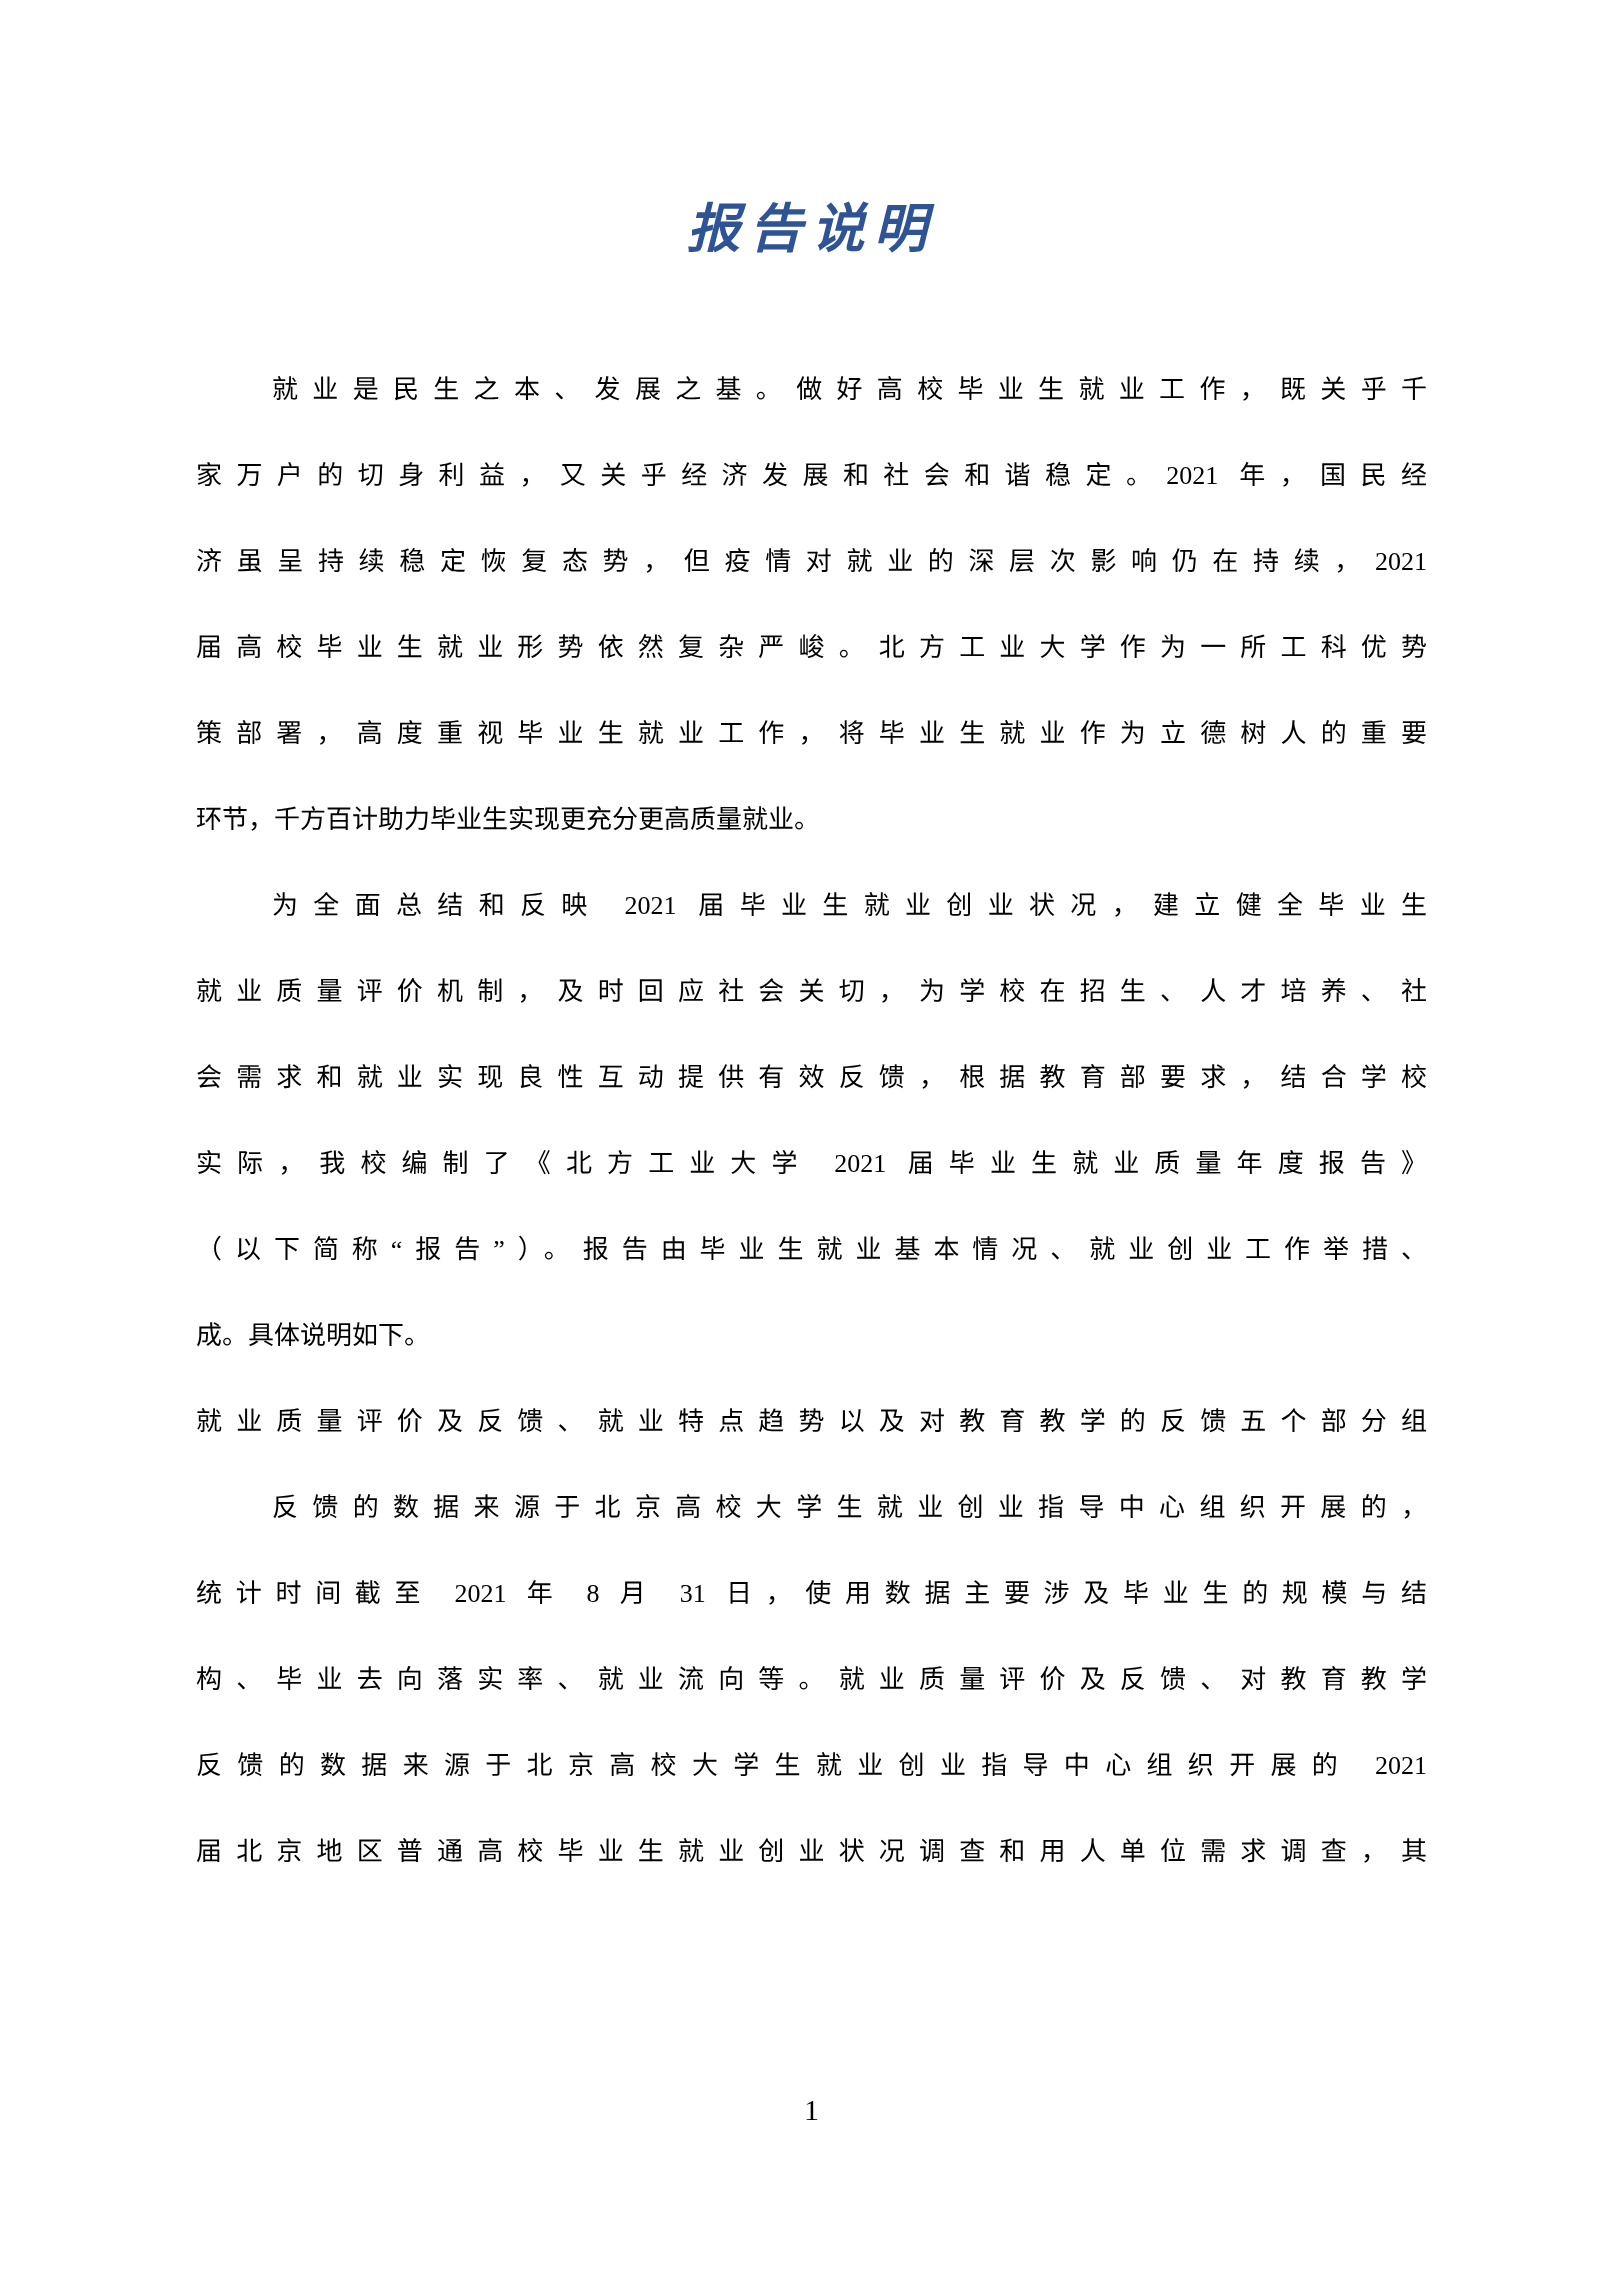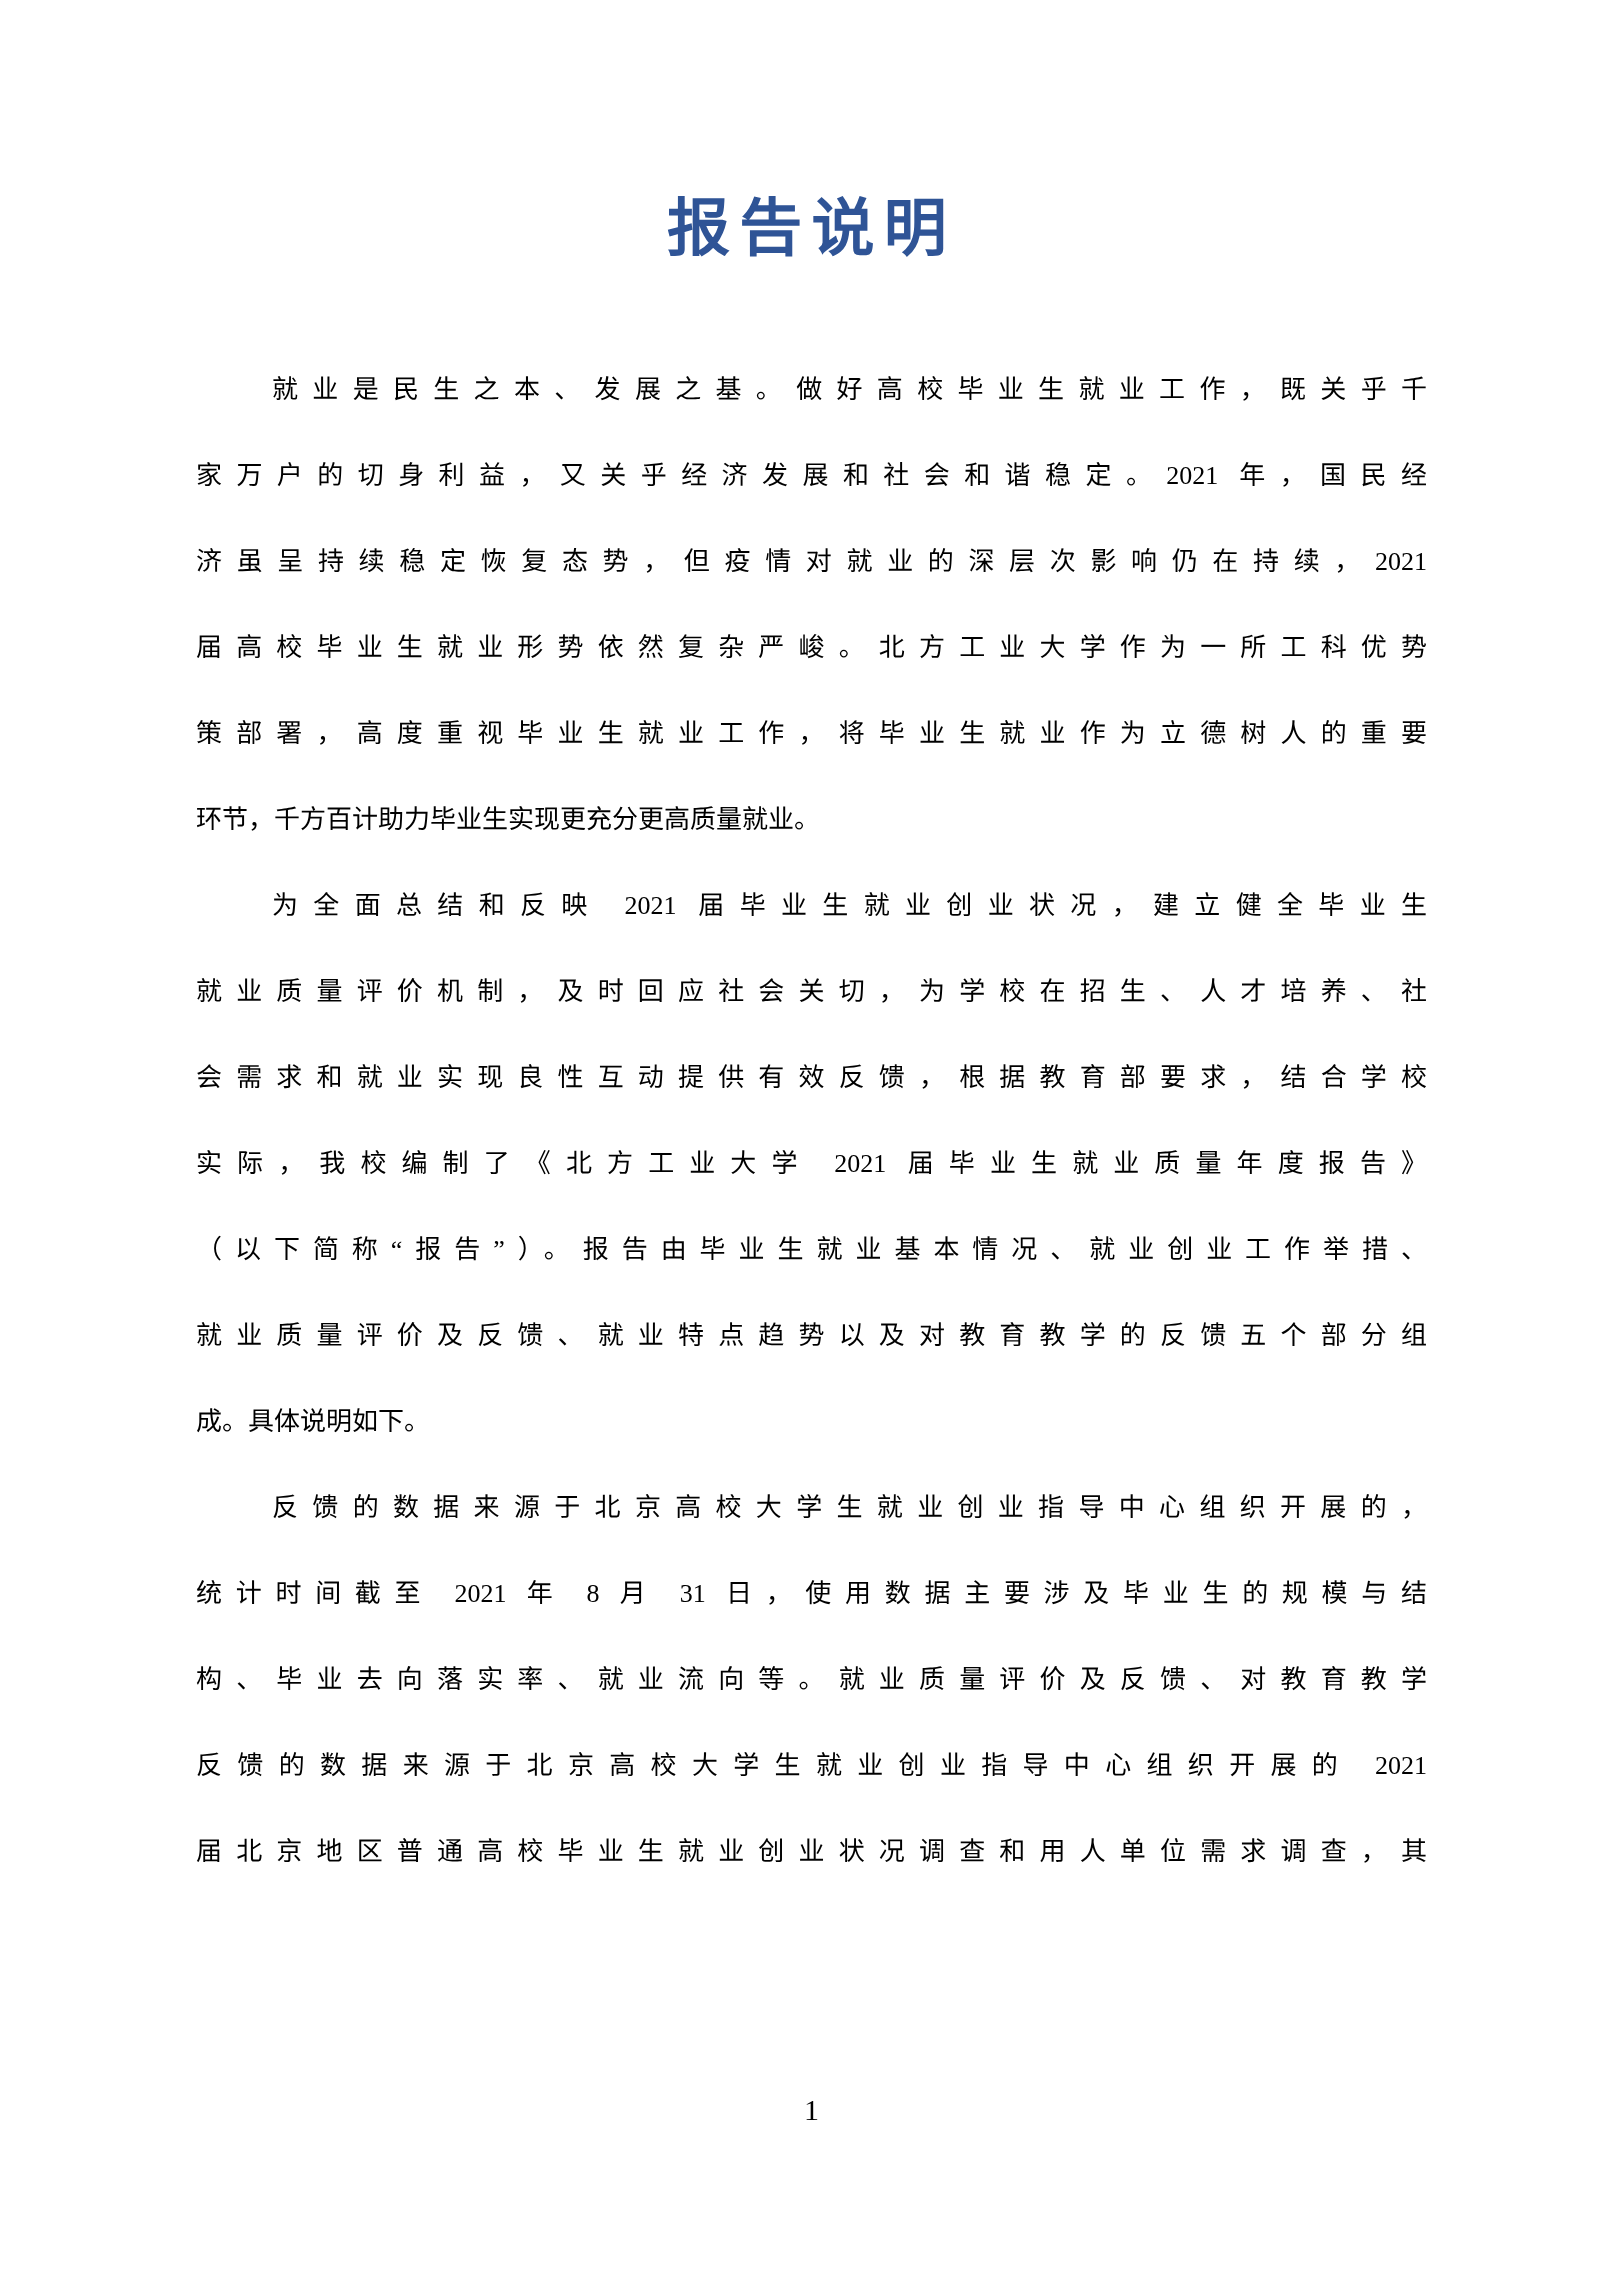--- a/index.html
+++ b/index.html
@@ -12,23 +12,24 @@
     color: #000000;
     overflow: hidden;
   }
   .content { margin: 0 196px; }
   .doc-title {
     margin: 183px 0 0 0;
     height: 92px;
     line-height: 92px;
     text-align: center;
     color: #2F5496;
-    font-size: 63px;
+    font-size: 53px;
     font-weight: bold;
     letter-spacing: 9.2px;
+    font-style: italic;
   }
   .para { margin: 0; }
   .para.first { margin-top: 72px; }
   .line {
     font-size: 26px;
     height: 86px;
     line-height: 86px;
     white-space: nowrap;
     color: #000000;
   }
@@ -72,22 +73,22 @@
       <div class="line fill">策部署，高度重视毕业生就业工作，将毕业生就业作为立德树人的重要</div>
       <div class="line">环节，千方百计助力毕业生实现更充分更高质量就业。</div>
     </div>
 
     <div class="para">
       <div class="line fill indent">为全面总结和反映 2021 届毕业生就业创业状况，建立健全毕业生</div>
       <div class="line fill">就业质量评价机制，及时回应社会关切，为学校在招生、人才培养、社</div>
       <div class="line fill">会需求和就业实现良性互动提供有效反馈，根据教育部要求，结合学校</div>
       <div class="line fill">实际，我校编制了《北方工业大学 2021 届毕业生就业质量年度报告》</div>
       <div class="line fill">（以下简称“报告”）。报告由毕业生就业基本情况、就业创业工作举措、</div>
+      <div class="line">成。具体说明如下。</div>
       <div class="line fill">就业质量评价及反馈、就业特点趋势以及对教育教学的反馈五个部分组</div>
-      <div class="line">成。具体说明如下。</div>
     </div>
 
 
     <div class="para">
       <div class="line fill indent">反馈的数据来源于北京高校大学生就业创业指导中心组织开展的，</div>
       <div class="line fill">统计时间截至 2021 年 8 月 31 日，使用数据主要涉及毕业生的规模与结</div>
       <div class="line fill">构、毕业去向落实率、就业流向等。就业质量评价及反馈、对教育教学</div>
       <div class="line fill">反馈的数据来源于北京高校大学生就业创业指导中心组织开展的 2021</div>
       <div class="line fill">届北京地区普通高校毕业生就业创业状况调查和用人单位需求调查，其</div>
     </div>

